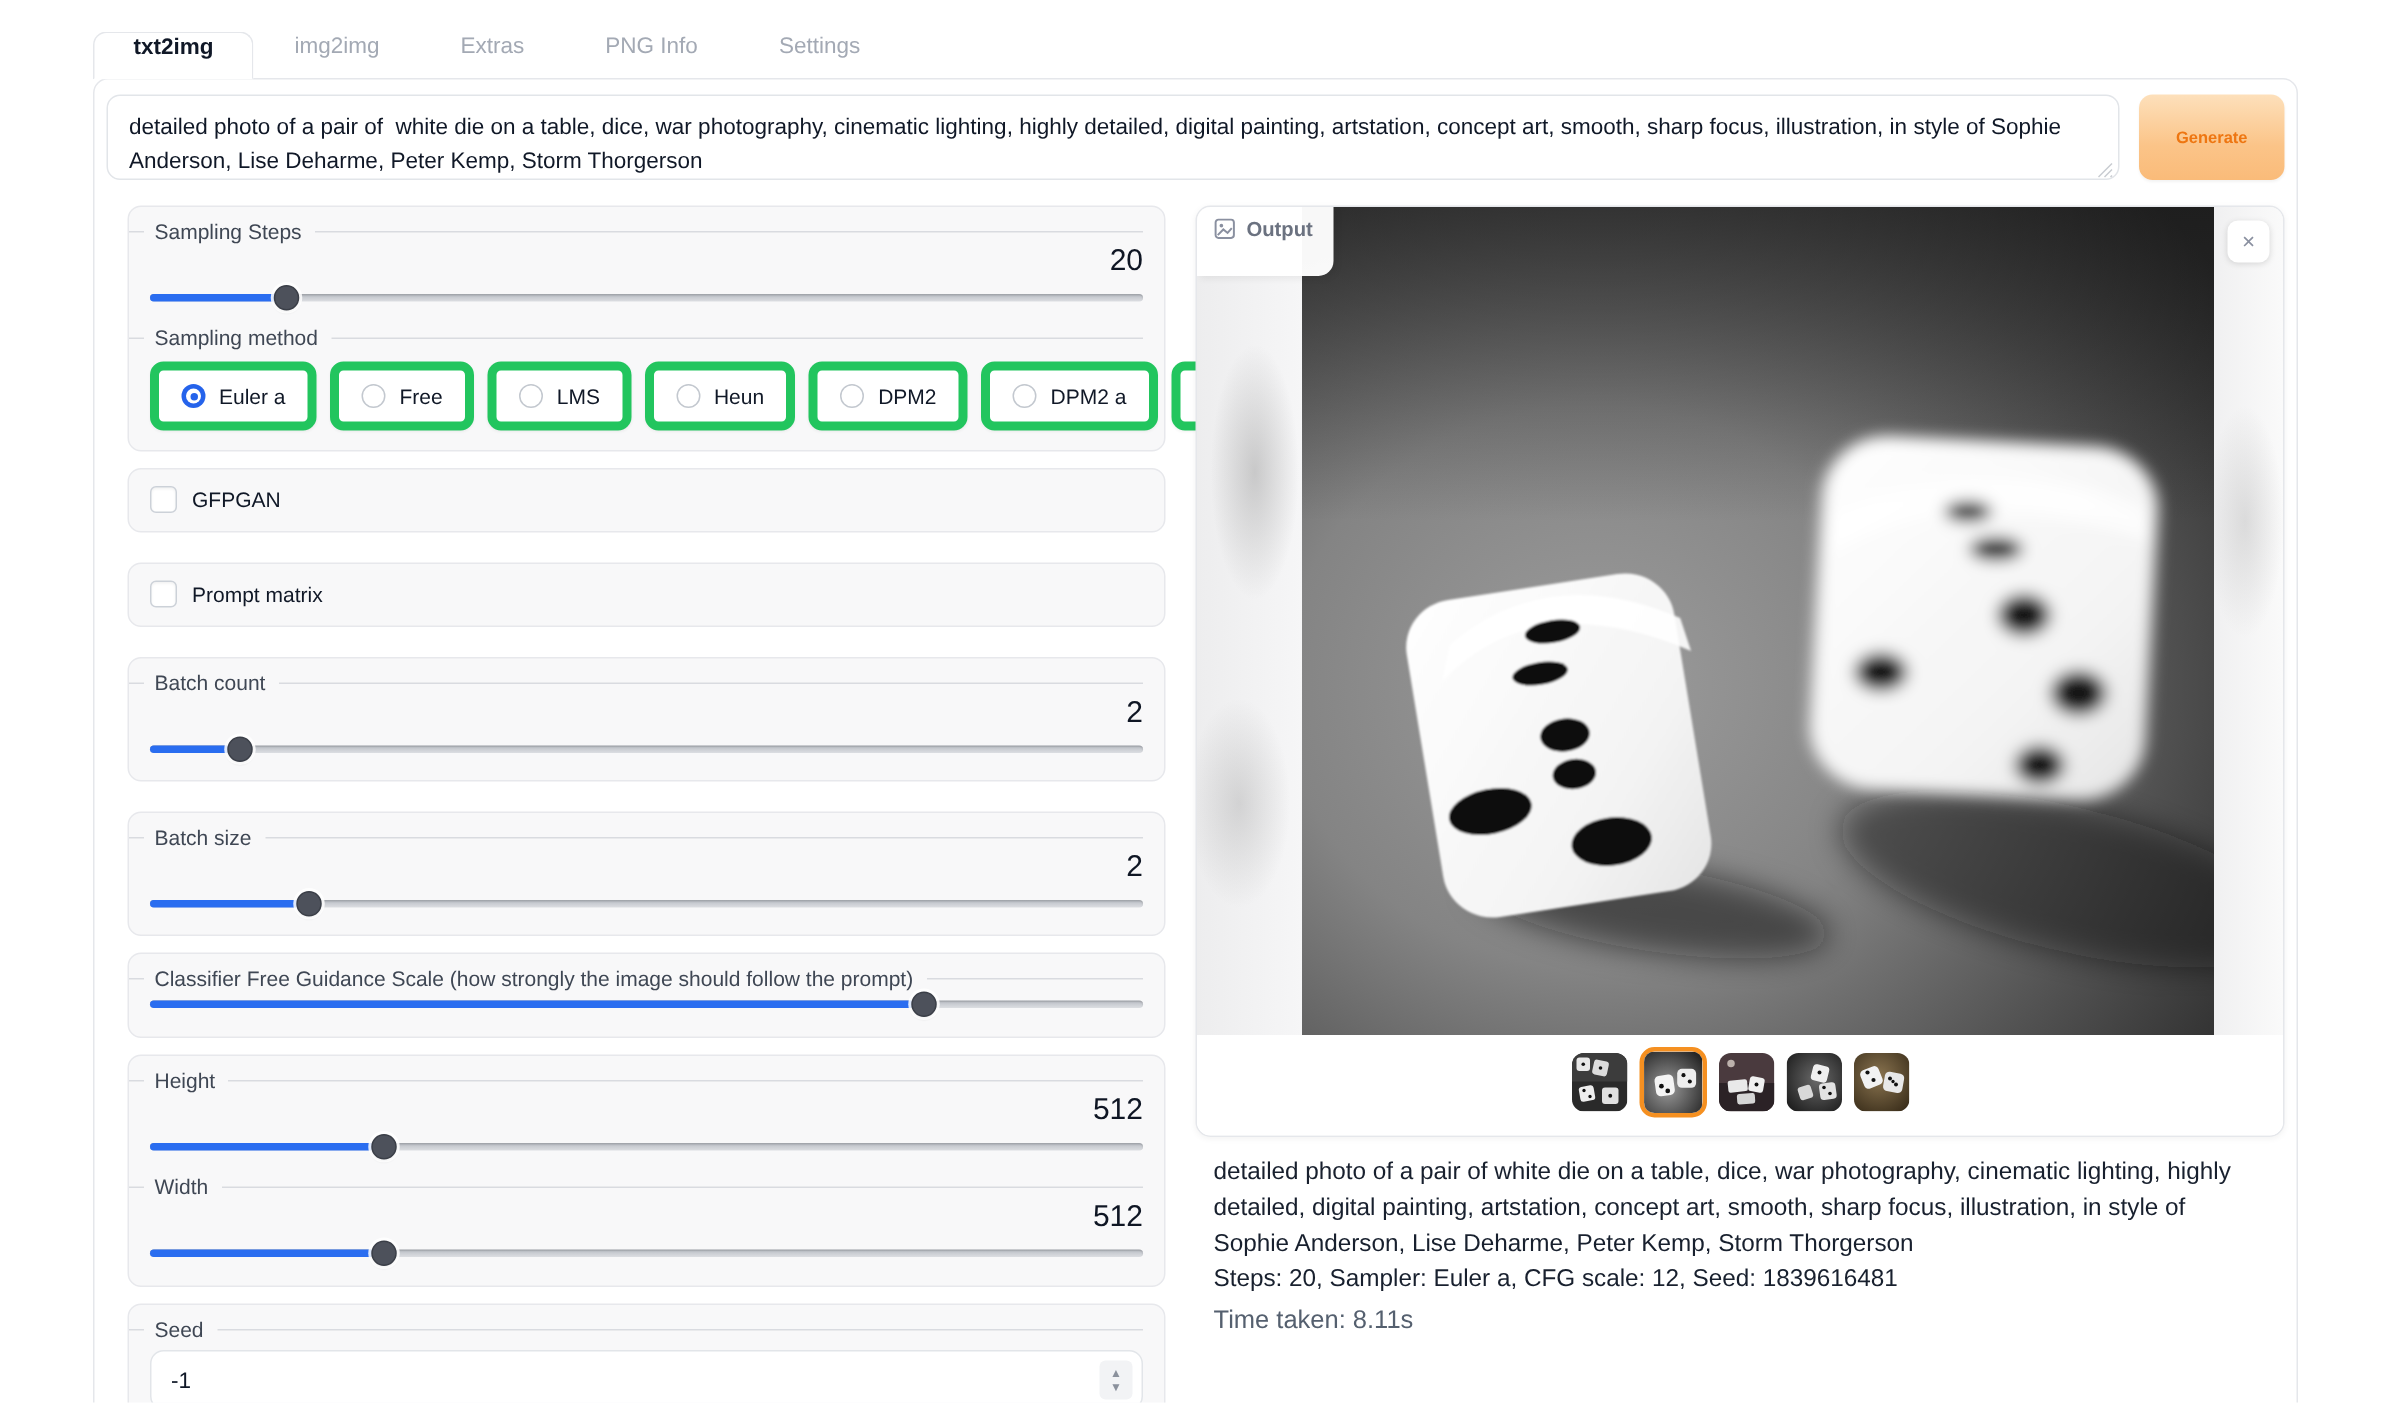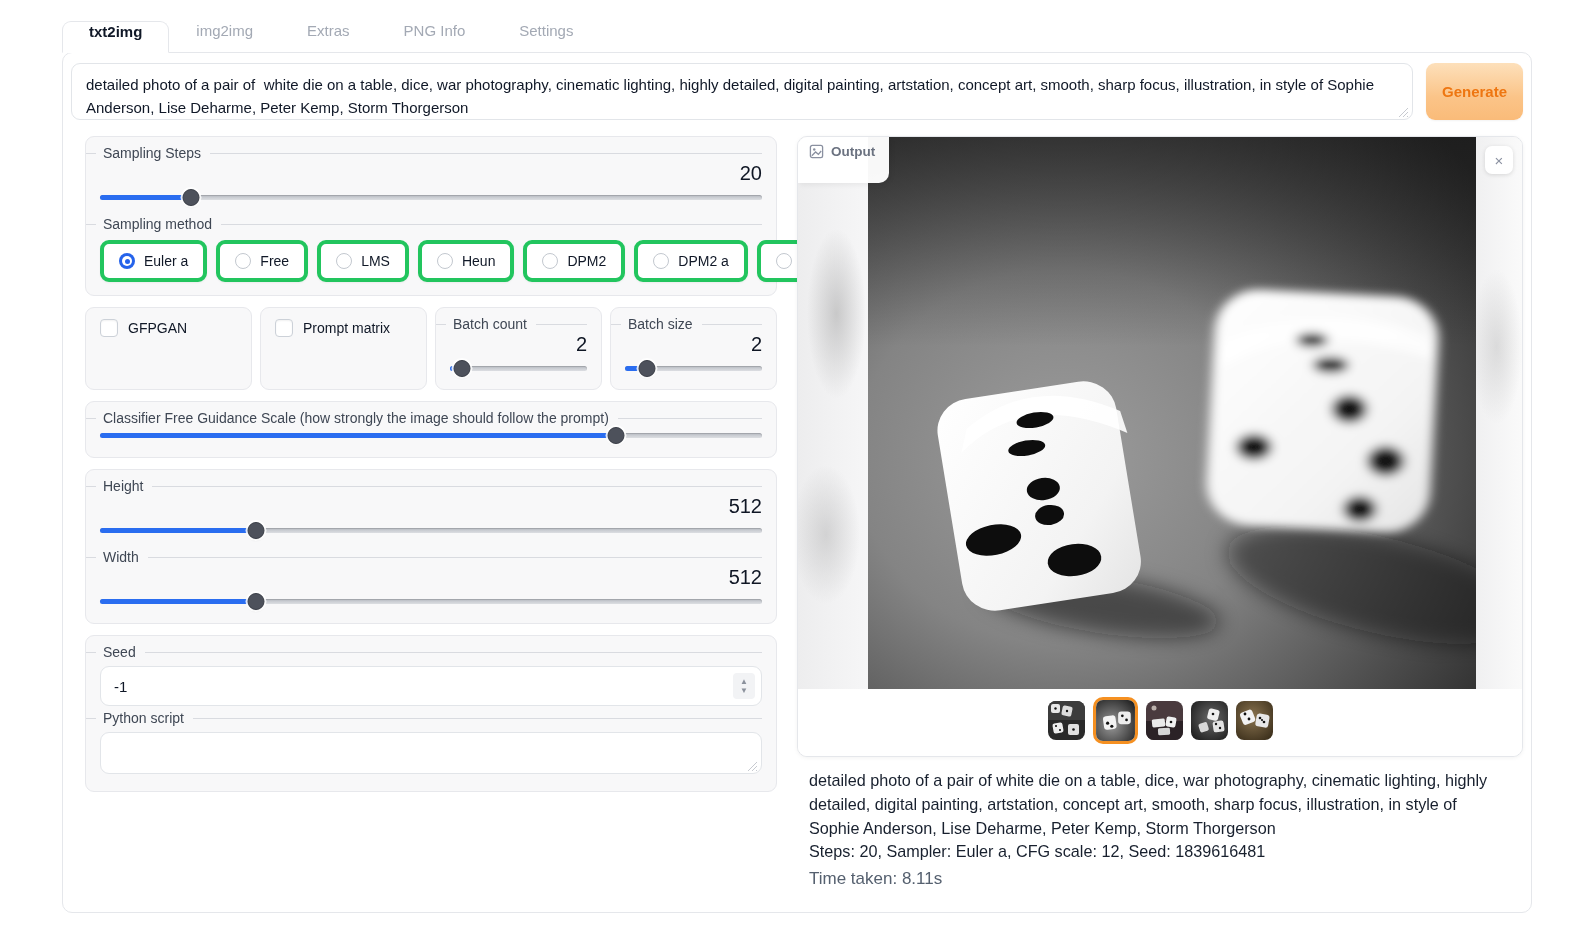--- a/index.html
+++ b/index.html
@@ -9,46 +9,46 @@
   .tab { font-size:15px; color:#a3a9b4; padding:1px 26px 12px; cursor:pointer; background:transparent; border:1px solid transparent; }
   .tab.active { background:#fff; color:#101827; font-weight:700; border:1px solid #e5e7eb; border-bottom:1px solid #fff; border-radius:9px 9px 0 0; margin-bottom:-1px; }
 
   .container { margin:0 62px; width:1470px; border:1px solid #e5e7eb; border-radius:10px; background:#fff; padding:10px 8px 14px; position:relative; min-height:861px; }
 
   
   .prompt-row { display:flex; gap:13px; padding:0 0 12px; }
   .prompt-wrap { position:relative; flex:1; }
   .prompt-input { width:100%; height:57px; resize:none; border:1px solid #e2e5e9; border-radius:9px; padding:9px 14px; font-family:"Liberation Sans",sans-serif; font-size:15px; line-height:1.55; color:#101827; outline:none; overflow:hidden; background:#fff; }
   .resize-corner { position:absolute; right:4px; bottom:6px; width:11px; height:11px; opacity:.55; pointer-events:none; }
-  .generate-btn { width:97px; height:57px; border:none; border-radius:9px; background:linear-gradient(180deg,#fde0bb 0%,#fbc488 60%,#fabb79 100%); color:#ee7611; font-weight:700; font-size:15px; font-family:"Liberation Sans",sans-serif; cursor:pointer; box-shadow:0 1px 2px rgba(0,0,0,.05); }
+  .generate-btn { width:97px; height:57px; border:none; border-radius:9px; background:linear-gradient(180deg,#fde0bb 0%,#fbc488 60%,#fabb79 100%); color:#ee7611; font-weight:700; font-size:11px; font-family:"Liberation Sans",sans-serif; cursor:pointer; box-shadow:0 1px 2px rgba(0,0,0,.05); }
 
   .columns { display:flex; gap:20px; }
   .left-col { width:706px; flex:none; padding-left:14px; }
   .right-col { flex:1; min-width:0; }
 
   .group { background:#f8f8f9; border:1px solid #e7e8ec; border-radius:9px; padding:8px 14px 13px; margin-bottom:11px; }
   .legend { display:flex; align-items:center; font-size:14px; color:#3f4754; margin-left:-14px; }
   .legend::before { content:""; width:10px; height:1px; background:#d9dbe0; margin-right:7px; }
   .legend::after { content:""; flex:1; height:1px; background:#d9dbe0; margin-left:9px; }
   .legend.inner { margin-top:10px; }
   .val-row { text-align:right; font-size:20px; font-weight:500; color:#0f1624; margin:1px 0 3px; }
 
   .slider { position:relative; height:18px; cursor:pointer; }
   .slider .track { position:absolute; left:0; right:0; top:7px; height:5px; border-radius:3px; background:linear-gradient(180deg,#b9bdc4,#dcdee2); box-shadow:inset 0 1px 1px rgba(0,0,0,.15); }
   .slider .fill { position:absolute; left:0; top:7px; height:5px; border-radius:3px; background:#2a6df0; width:var(--pct); }
   .slider .handle { position:absolute; top:1px; left:var(--pct); transform:translateX(-50%); width:17px; height:17px; border-radius:50%; background:#4d515b; border:1.5px solid #3a3e47; box-shadow:0 0 0 2px rgba(255,255,255,.85), 0 1px 2px rgba(0,0,0,.3); }
 
   .radio-row { display:flex; gap:9px; margin-top:8px; }
-  .chip { display:flex; align-items:center; gap:9px; background:#fff; border:4px solid #22c55e; border-radius:9px; padding:9px 15px; font-size:14px; color:#101827; box-shadow:0 1px 2px rgba(0,0,0,.05); cursor:pointer; white-space:nowrap; }
+  .chip { display:flex; align-items:center; gap:9px; background:#fff; border:6px solid #22c55e; border-radius:9px; padding:9px 15px; font-size:14px; color:#101827; box-shadow:0 1px 2px rgba(0,0,0,.05); cursor:pointer; white-space:nowrap; }
   .radio { width:16px; height:16px; border-radius:50%; border:1px solid #c3c8cf; background:#fff; flex:none; position:relative; }
   .chip.checked .radio { border:none; background:#2563eb; }
   .chip.checked .radio::before { content:""; position:absolute; inset:3px; border-radius:50%; background:#fff; }
   .chip.checked .radio::after { content:""; position:absolute; inset:5.5px; border-radius:50%; background:#2563eb; }
 
-  .grid2 { display:grid; grid-template-columns:1fr 1fr 1fr 1fr; gap:20px 8px; margin-bottom:11px; }
+  .grid2 { display:grid; grid-template-columns:1fr; gap:20px 8px; margin-bottom:11px; }
   .cell { background:#f8f8f9; border:1px solid #e7e8ec; border-radius:9px; padding:11px 14px 12px; }
   .cell.slider-cell { padding-top:8px; }
   .check-row { display:flex; align-items:center; gap:10px; font-size:14px; color:#101827; cursor:pointer; }
   .checkbox { width:18px; height:18px; border:1px solid #ccd1d8; border-radius:4px; background:#fff; box-shadow:inset 0 1px 2px rgba(0,0,0,.06); flex:none; }
 
   .seed-input-wrap { position:relative; margin-top:6px; margin-bottom:4px; }
   .seed-input { width:100%; height:40px; border:1px solid #e2e5e9; border-radius:9px; background:#fff; font-family:"Liberation Sans",sans-serif; font-size:15px; color:#101827; padding:0 40px 0 13px; outline:none; appearance:textfield; -moz-appearance:textfield; }
   .spinner { position:absolute; right:7px; top:7px; width:22px; height:26px; border-radius:4px; background:#f2f3f5; display:flex; flex-direction:column; align-items:center; justify-content:center; gap:1px; color:#8b919c; font-size:8px; line-height:1; cursor:pointer; }
   .script-wrap { position:relative; margin-top:6px; }
   .script-input { width:100%; height:42px; resize:none; border:1px solid #e2e5e9; border-radius:9px; background:#fff; outline:none; font-family:"Liberation Sans",sans-serif; font-size:14px; padding:8px 12px; }

